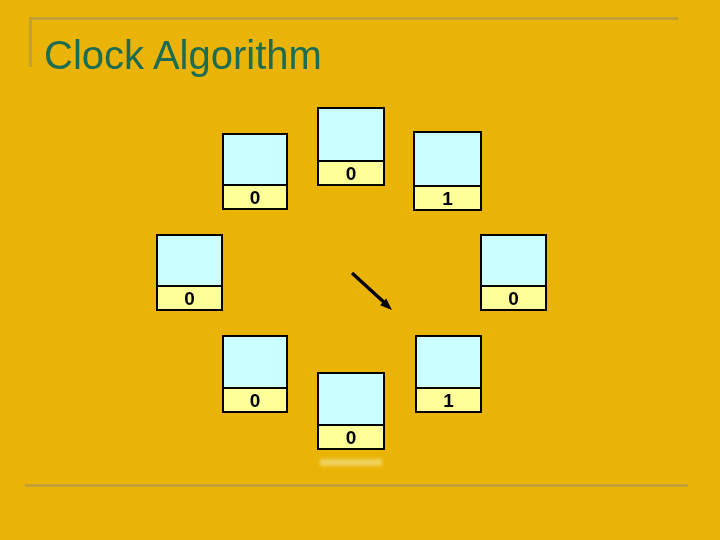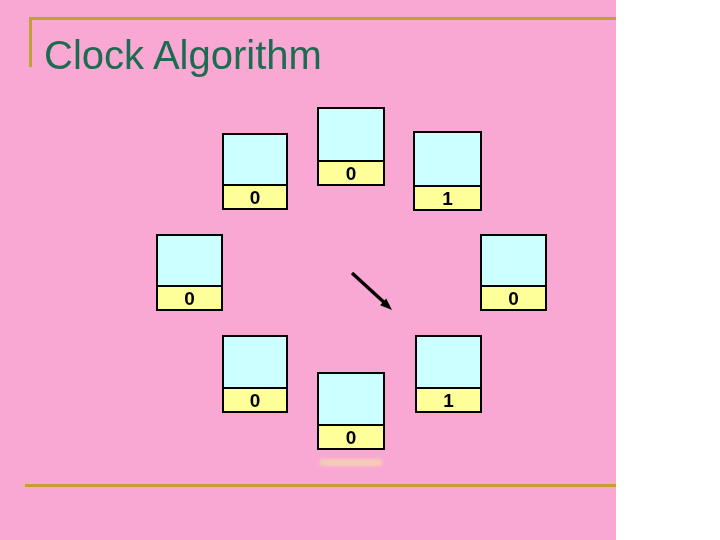--- a/index.html
+++ b/index.html
@@ -1,23 +1,23 @@
 <!DOCTYPE html>
 <html><head>
 <meta charset="utf-8">
 <style>
   * { margin: 0; padding: 0; box-sizing: border-box; }
   html, body { background: #ffffff; }
   body { font-family: "Liberation Sans", sans-serif; }
 
   .slide {
     position: relative;
-    width: 616px;
+    width: 720px;
     height: 540px;
-    background: #f9a8d4;
+    background: #eab308;
     overflow: hidden;
     text-align: center;
   }
 
   
   .rule-top    { position: absolute; left: 29px; top: 17px; width: 649px; height: 3px; background: #C2A133; }
   .rule-left   { position: absolute; left: 29px; top: 17px; width: 3px;  height: 50px; background: #C2A133; }
   .rule-bottom { position: absolute; left: 25px; top: 484px; width: 663px; height: 3px; background: #C2A133; }
 
   .title {

